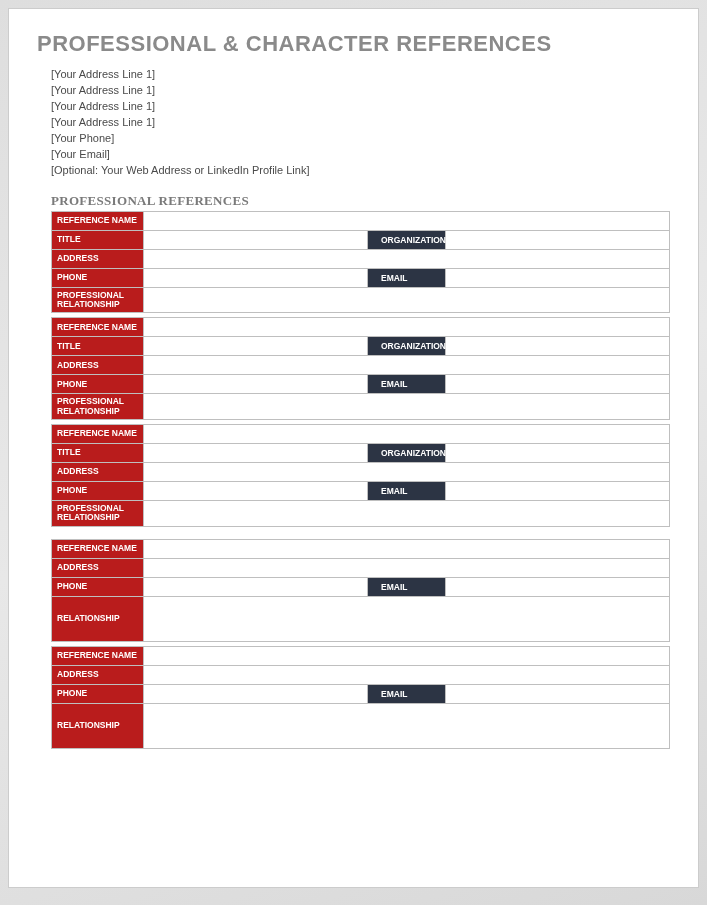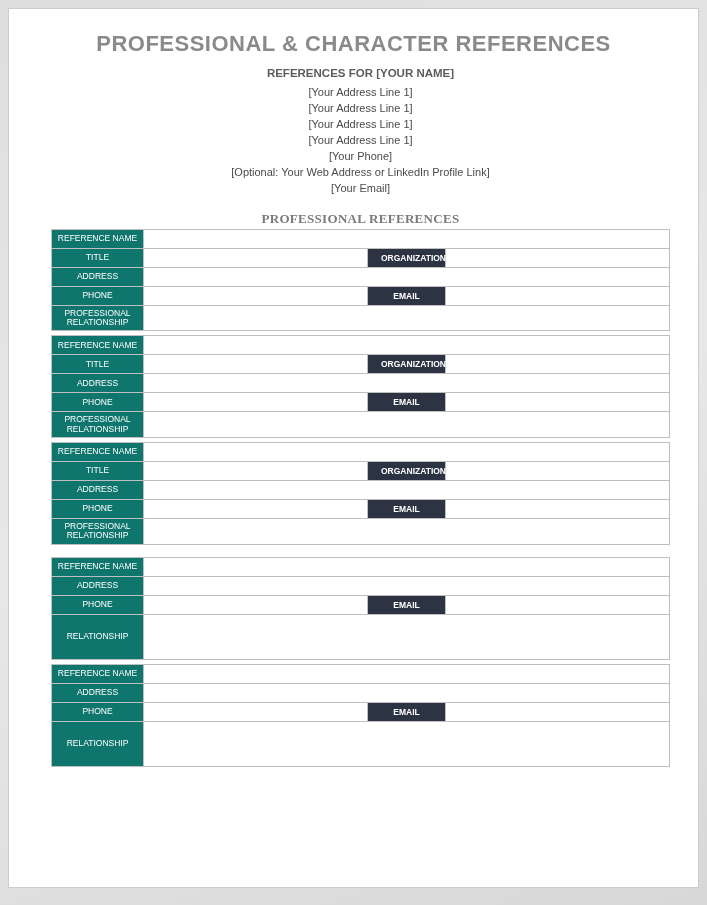--- a/index.html
+++ b/index.html
@@ -8,21 +8,20 @@
     font-family: Arial, Helvetica, sans-serif;
     padding: 8px;
     width: 707px;
     min-height: 905px;
   }
   .page {
     background: #ffffff;
     border: 1px solid #cccccc;
     padding: 22px 28px 28px 28px;
     min-height: 880px;
-    text-align: center;
   }
   .title {
     color: #8a8a8a;
     font-size: 22px;
     font-weight: bold;
     letter-spacing: 0.5px;
     margin-bottom: 10px;
   }
   .subhead {
     color: #5c5c5c;
@@ -52,24 +51,24 @@
     border-collapse: collapse;
     margin-bottom: 4px;
     table-layout: fixed;
   }
   .ref-table td {
     border: 1px solid #bfbfbf;
     height: 19px;
     padding: 0;
   }
   .ref-table td.label {
-    background: #0f766e;
+    background: #b91c1c;
     color: #ffffff;
     font-size: 8.5px;
-    font-weight: normal;
+    font-weight: bold;
     padding: 3px 5px;
     width: 92px;
     vertical-align: middle;
     line-height: 1.1;
   }
   .ref-table td.label-mid {
     background: #2c3444;
     color: #ffffff;
     font-size: 8.5px;
     font-weight: bold;
@@ -86,30 +85,29 @@
   .ref-table td.tall2 { height: 45px; }
   .gap-row td { border: none !important; background: transparent !important; height: 5px !important; }
 </style>
 </head>
 <body>
 
 <div class="page">
 
   <div class="title">PROFESSIONAL &amp; CHARACTER REFERENCES</div>
 
-  <div class="subhead">REFERENCES FOR [YOUR NAME]</div>
 
   <div class="info-block">
     <div class="info-line">[Your Address Line 1]</div>
     <div class="info-line">[Your Address Line 1]</div>
     <div class="info-line">[Your Address Line 1]</div>
     <div class="info-line">[Your Address Line 1]</div>
     <div class="info-line">[Your Phone]</div>
+    <div class="info-line">[Your Email]</div>
     <div class="info-line">[Optional: Your Web Address or LinkedIn Profile Link]</div>
-    <div class="info-line">[Your Email]</div>
   </div>
 
   <div class="section-heading">PROFESSIONAL REFERENCES</div>
 
   <table class="ref-table">
     <colgroup>
         <col style="width:92px">
         <col>
         <col style="width:78px">
         <col>

